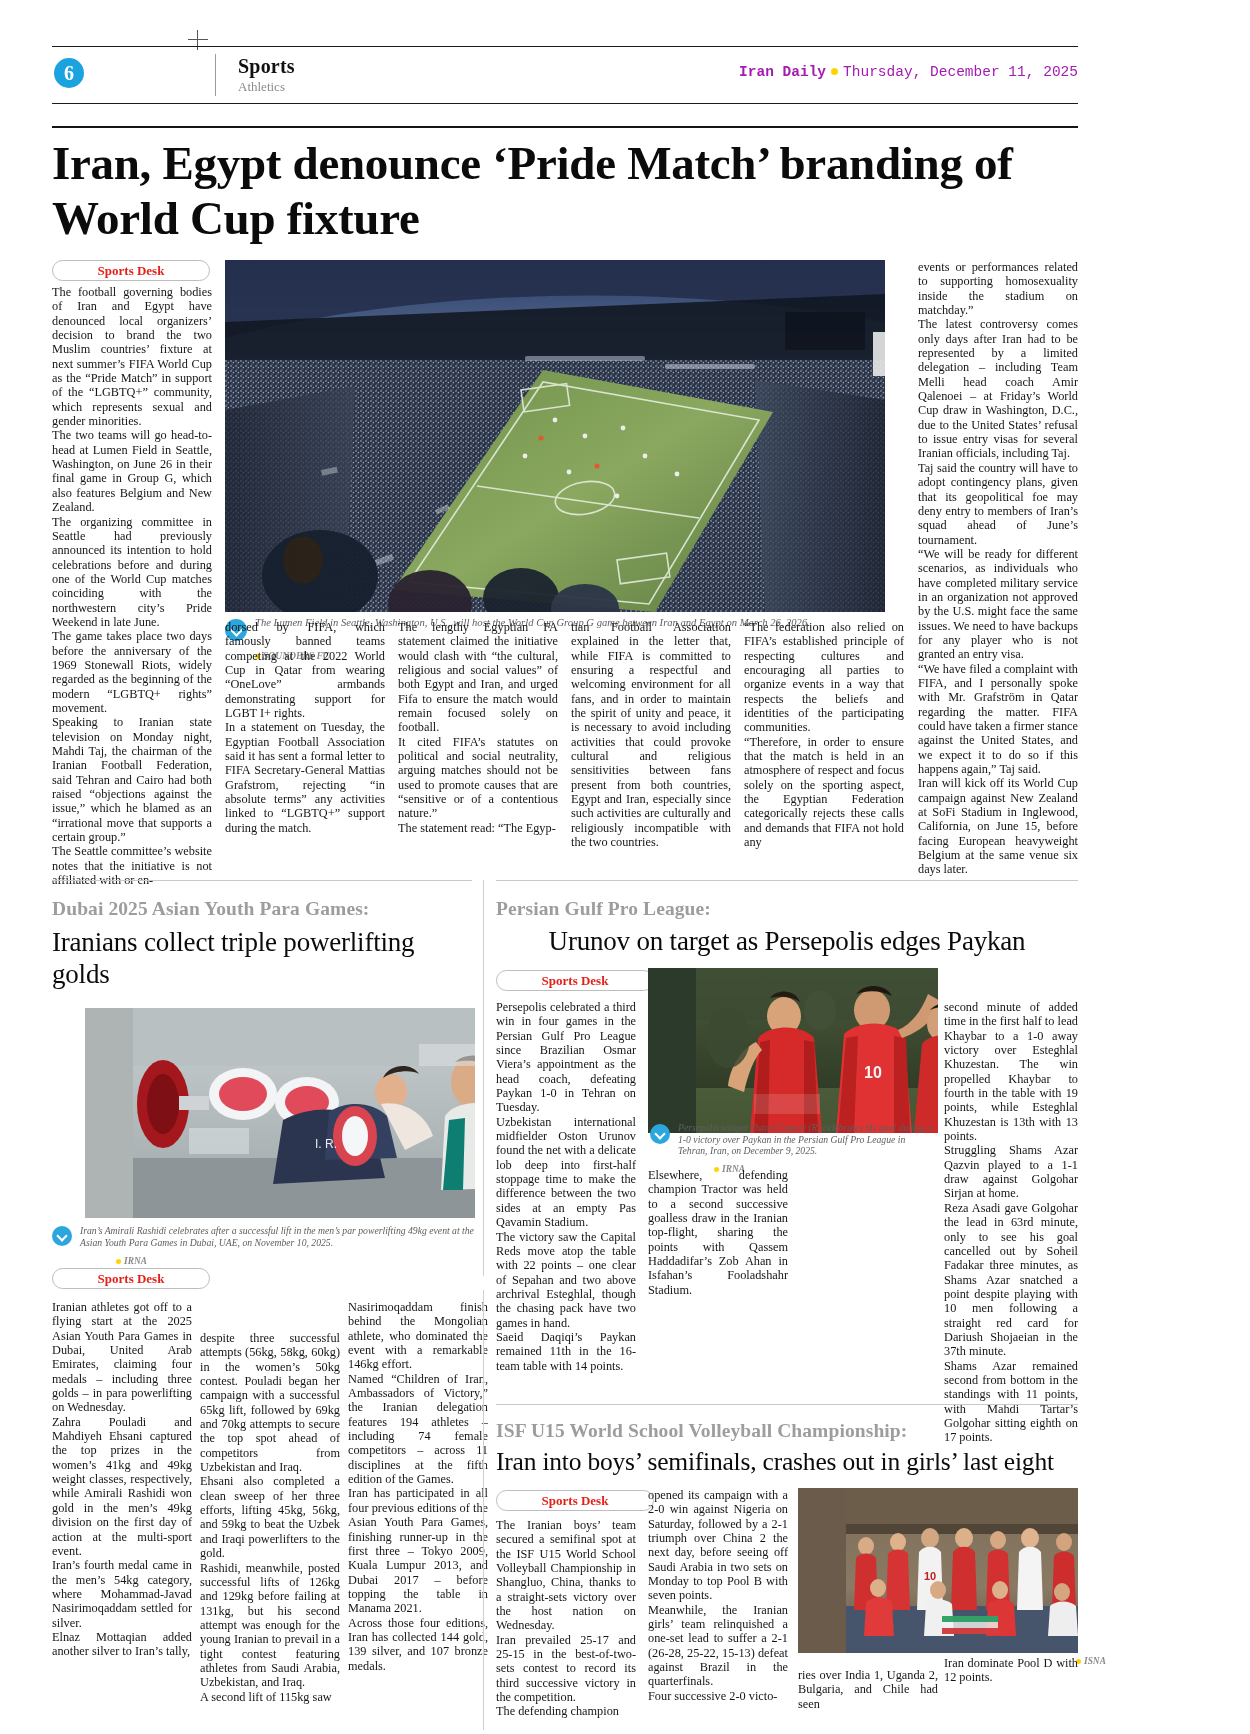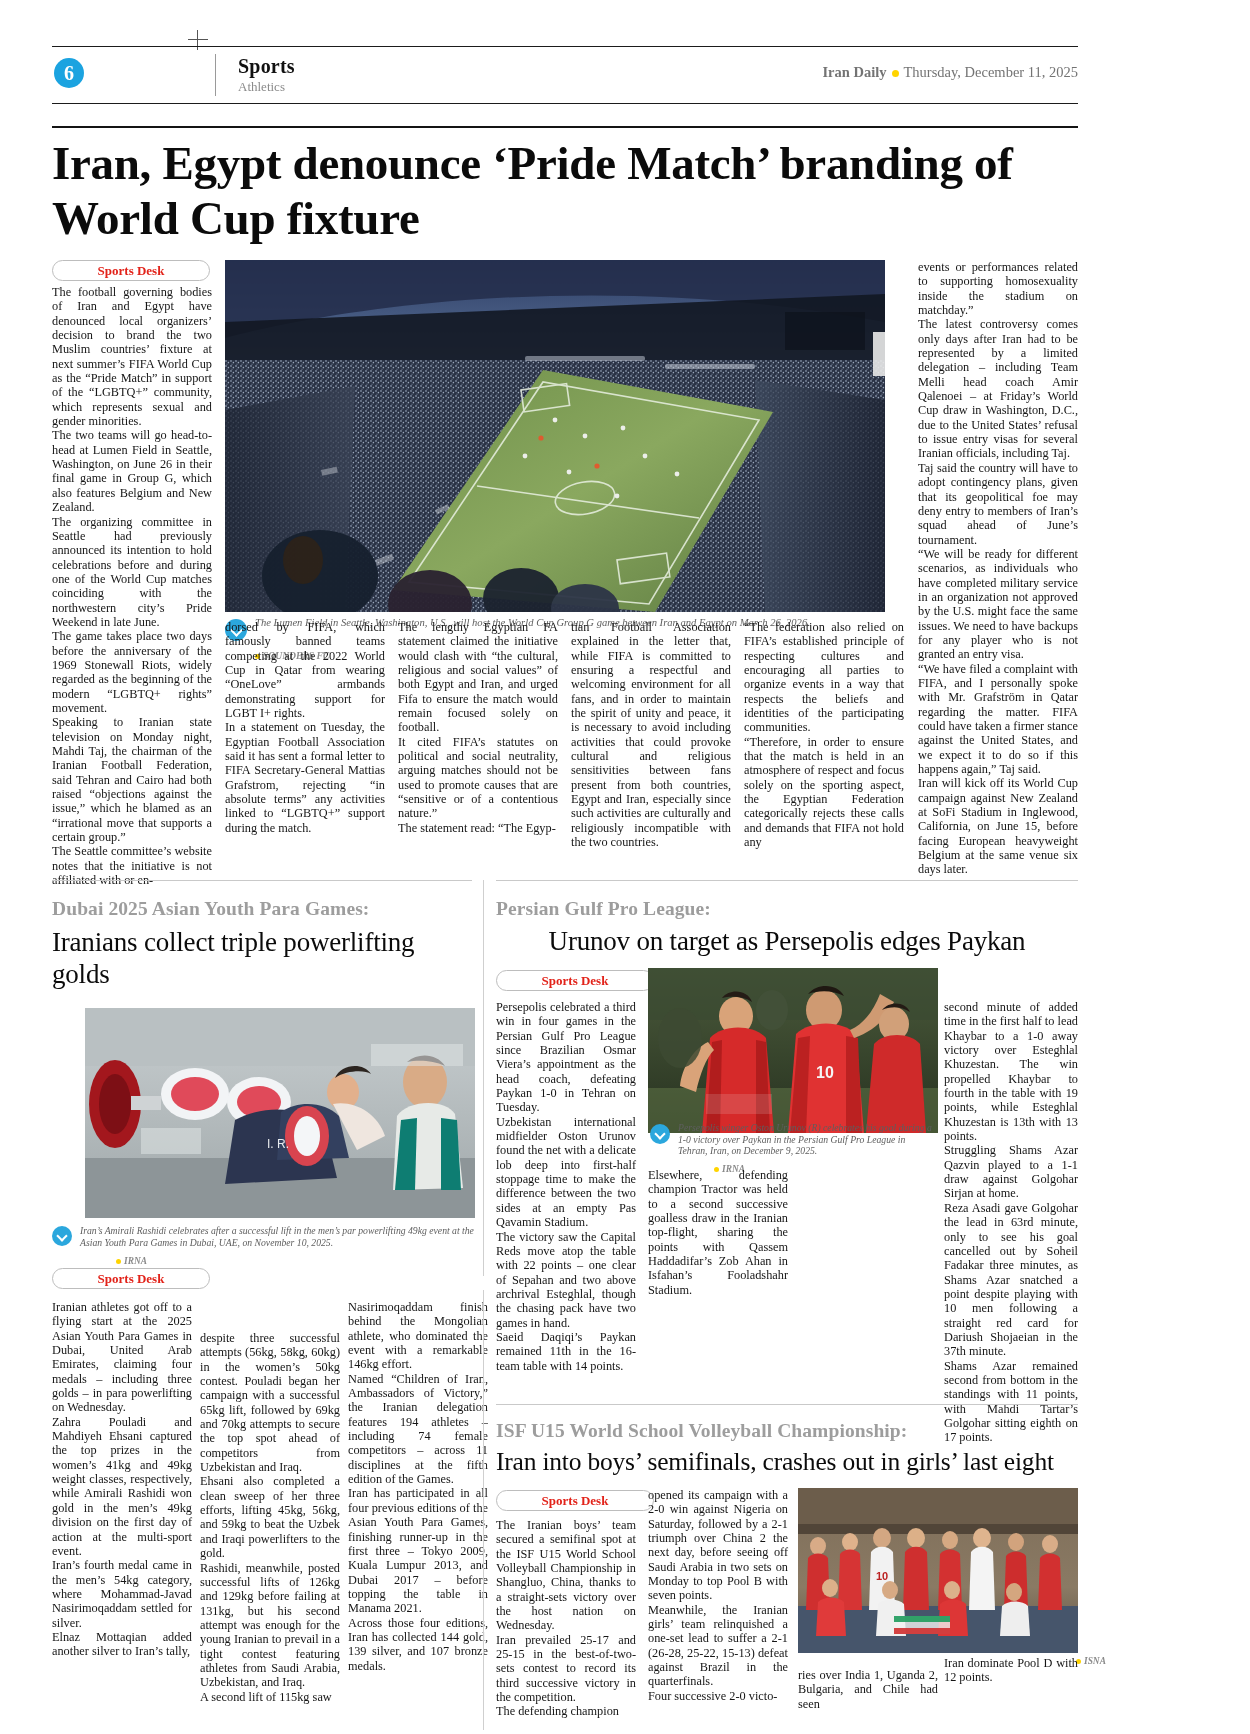--- a/index.html
+++ b/index.html
@@ -47,22 +47,22 @@
     font-family: "Liberation Serif", serif; font-weight: bold;
     font-size: 20px; color: #111; letter-spacing: 0.2px;
   }
   .section-sub {
     position: absolute; left: 186px; top: 33px;
     font-family: "Liberation Serif", serif;
     font-size: 13px; color: #8b8b8b;
   }
   .masthead-right {
     position: absolute; right: 0px; top: 18px;
-    font-family: Liberation Serif, serif;
-    font-size: 14.5px; color: #737373; white-space: nowrap;
+    font-family: Liberation Mono, monospace;
+    font-size: 14.5px; color: #a21caf; white-space: nowrap;
   }
   .masthead-right .brand { font-weight: bold; }
   .yellow-dot {
     display: inline-block; width: 7px; height: 7px; border-radius: 50%;
     background: #ffd400; margin: 0 5px 1px 5px; vertical-align: middle;
   }
 
   
   .thick-rule {
     position: absolute; left: 52px; top: 126px; width: 1026px; height: 2px; background: #141414;
@@ -138,21 +138,21 @@
   .kicker {
     font-family: "Liberation Serif", serif; font-weight: bold;
     font-size: 19.5px; color: #9d9d9d; letter-spacing: 0.1px;
   }
   .sub-headline {
     font-family: "Liberation Serif", serif; font-weight: normal;
     font-size: 27px; line-height: 1.19; color: #0b0b0b; letter-spacing: -0.2px;
   }
   .sub-headline.wide { font-size: 27px; text-align: center; }
 
-  .photo-box { overflow: hidden; position: absolute; }
+  .photo-box { overflow: hidden; position: absolute; padding-left: 48px; }
   .photo-box svg { display:block; }
 
   .small-cap {
     font-family: "Liberation Serif", serif; font-style: italic;
     font-size: 9.7px; line-height: 11.6px; color: #5e5e5e;
   }
   .chev-sm {
     position: absolute; width: 20px; height: 20px; border-radius: 50%; background: #2ba7dd;
   }
   .chev-sm::after {

